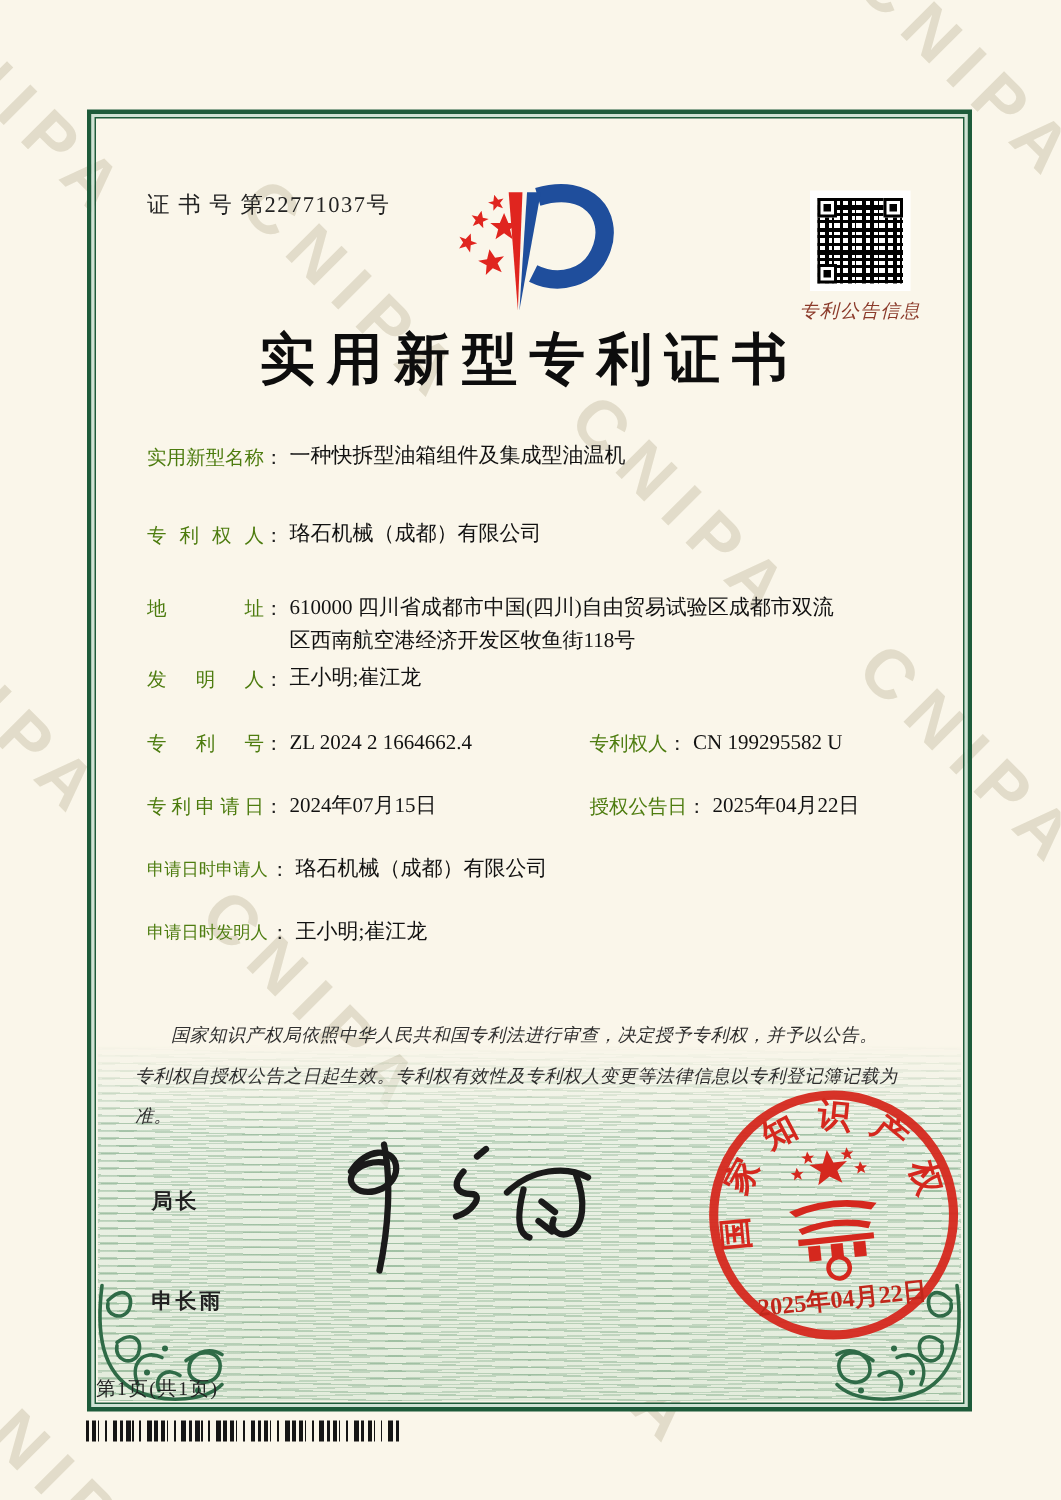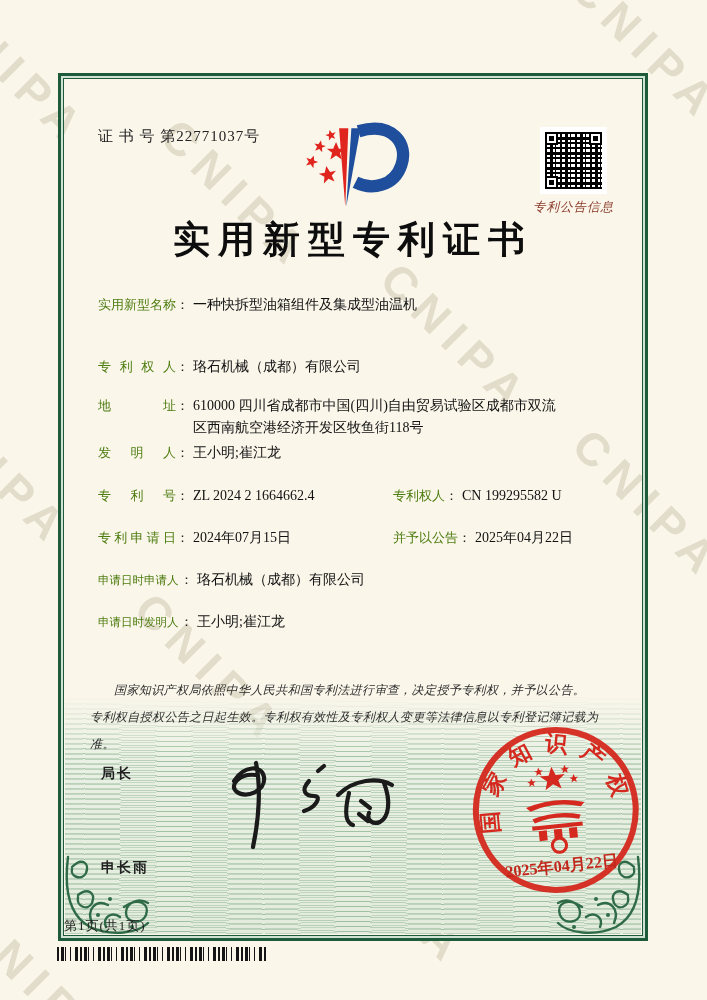--- a/index.html
+++ b/index.html
@@ -67,21 +67,21 @@
   .val{display:inline-block;font-size:14px;color:#111;vertical-align:top;}
   .val.wrap{width:372px;}
   .pair-right{position:absolute;left:295px;top:0;}
   
   .notice{position:absolute;left:26px;right:20px;top:598px;
     font-size:12px;font-style:italic;line-height:27px;color:#2e2e2e;letter-spacing:0.4px;}
   .notice .l1{text-indent:2em;}
   
   .director{position:absolute;left:37px;font-family:"Liberation Sans","DejaVu Sans",sans-serif;
     font-size:14px;font-weight:700;color:#222;letter-spacing:2px;}
-  .d1{top:686px;text-align:right;} .d2{top:743px;margin-top:37px;}
+  .d1{top:713px;text-align:right;} .d2{top:743px;margin-top:37px;}
   .signature{position:absolute;left:148px;top:676px;}
   .sealwrap{position:absolute;left:406px;top:645px;transform:rotate(-6deg);}
   .pageinfo{position:absolute;left:0;right:0;top:838px;text-align:left;font-size:13px;color:#222;letter-spacing:1px;}
   
   .barcode{position:absolute;left:57px;top:947px;width:211px;height:14px;z-index:3;
     background:repeating-linear-gradient(90deg,#151515 0 2px,transparent 2px 4px,#151515 4px 7px,transparent 7px 8px,#151515 8px 9px,transparent 9px 13px,#151515 13px 14px,transparent 14px 18px,#151515 18px 21px,transparent 21px 23px);}
 </style>
 </head>
 <body>
 
@@ -157,39 +157,39 @@
         <span class="finder bl"></span>
       </div>
     </div>
     <div class="qr-caption">专利公告信息</div>
 
     <div class="title">实用新型专利证书</div>
 
     <div class="row" style="top:215px">
       <span class="lbl">实用新型名称</span><span class="colon">：</span><span class="val">一种快拆型油箱组件及集成型油温机</span>
     </div>
-    <div class="row" style="top:277px">
+    <div class="row" style="top:267px">
       <span class="lbl">专利权人</span><span class="colon">：</span><span class="val">珞石机械（成都）有限公司</span>
     </div>
     <div class="row" style="top:316px">
       <span class="lbl">地址</span><span class="colon">：</span><span class="val wrap">610000 四川省成都市中国(四川)自由贸易试验区成都市双流区西南航空港经济开发区牧鱼街118号</span>
     </div>
     <div class="row" style="top:363px">
       <span class="lbl">发明人</span><span class="colon">：</span><span class="val">王小明;崔江龙</span>
     </div>
     <div class="row" style="top:406px">
       <span class="lbl">专利号</span><span class="colon">：</span><span class="val">ZL 2024 2 1664662.4</span>
       <span class="pair-right">
         <span class="lbl" style="width:auto;text-align-last:auto">专利权人</span><span class="colon">：</span><span class="val">CN 199295582 U</span>
       </span>
     </div>
     <div class="row" style="top:448px">
       <span class="lbl">专利申请日</span><span class="colon">：</span><span class="val">2024年07月15日</span>
       <span class="pair-right">
-        <span class="lbl" style="width:auto;text-align-last:auto">并予以公告</span><span class="colon">：</span><span class="val">2025年04月22日</span>
+        <span class="lbl" style="width:auto;text-align-last:auto">授权公告日</span><span class="colon">：</span><span class="val">2025年04月22日</span>
       </span>
     </div>
     <div class="row" style="top:490px">
       <span class="lbl small">申请日时申请人</span><span class="colon">：</span><span class="val">珞石机械（成都）有限公司</span>
     </div>
     <div class="row" style="top:532px">
       <span class="lbl small">申请日时发明人</span><span class="colon">：</span><span class="val">王小明;崔江龙</span>
     </div>
 
     <div class="notice">

